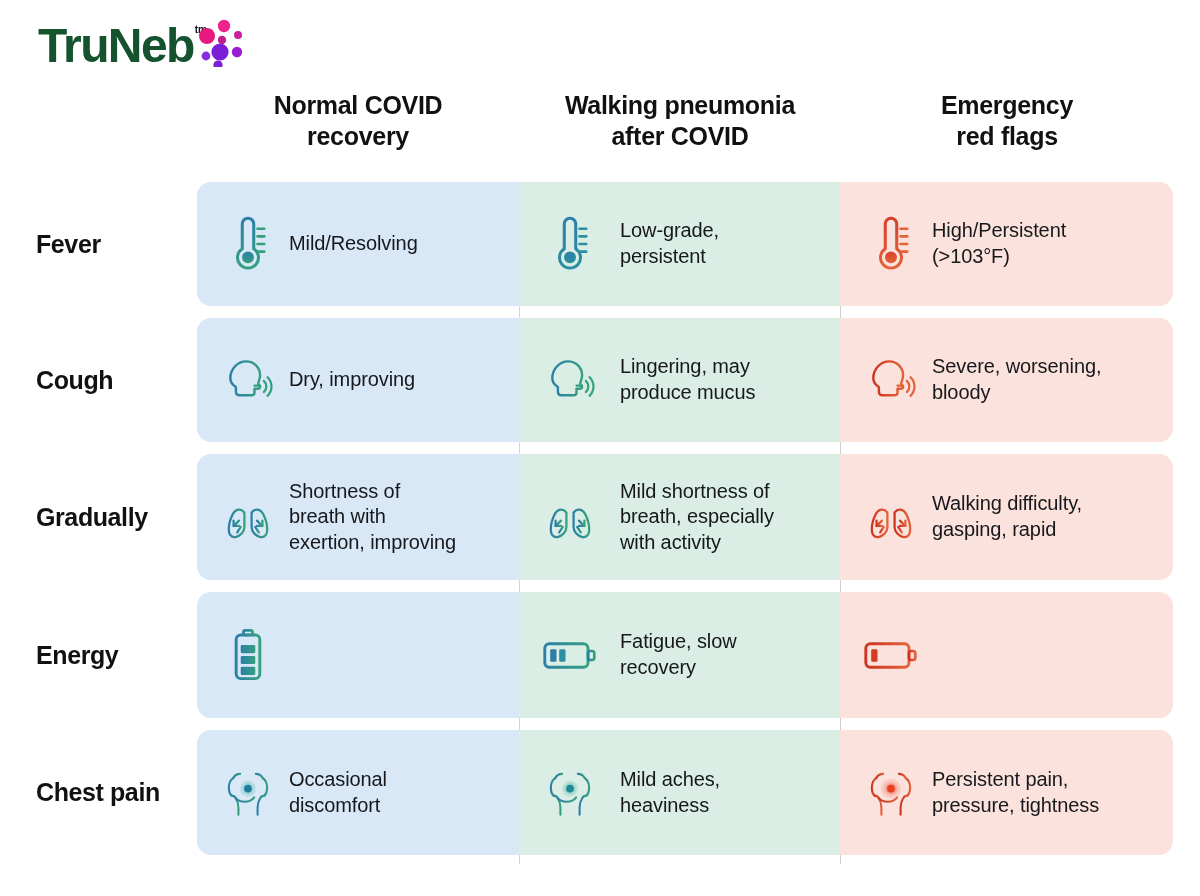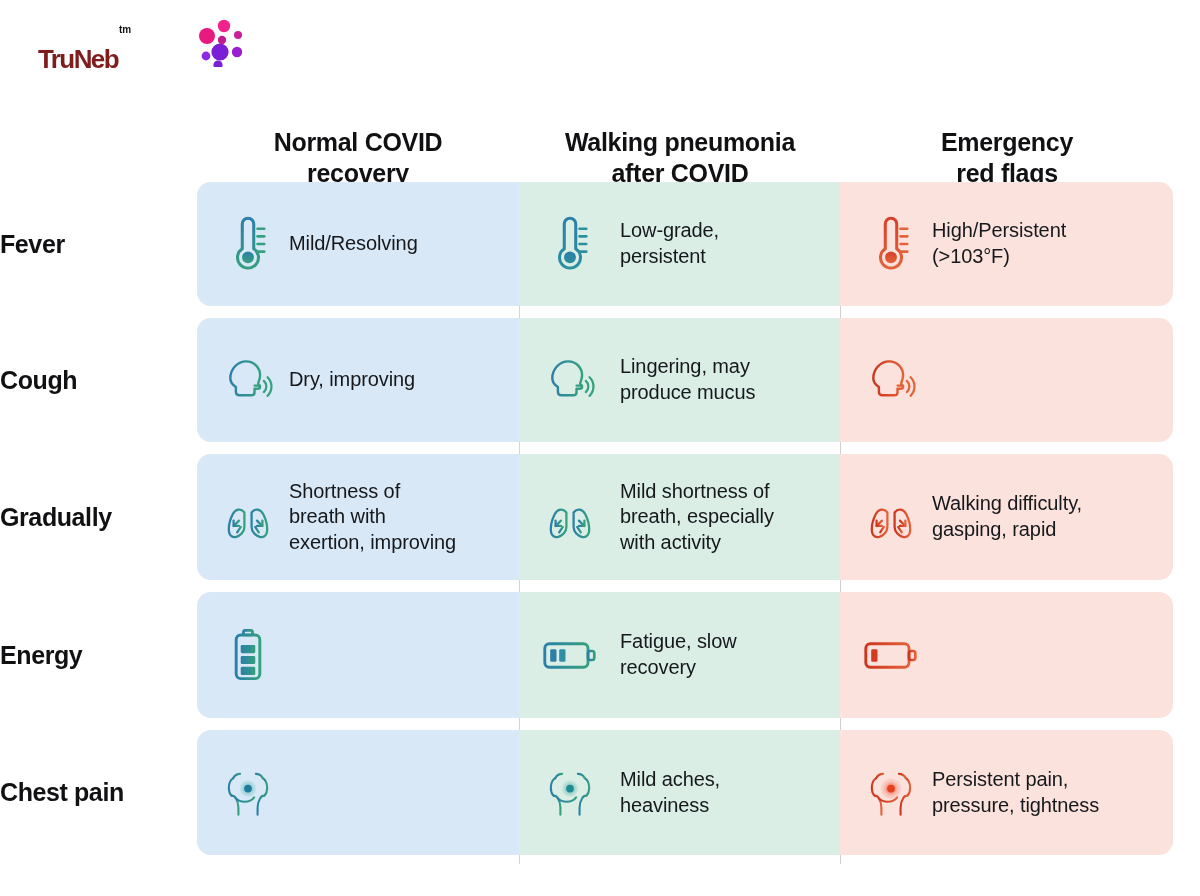--- a/index.html
+++ b/index.html
@@ -20,52 +20,50 @@
 
   
   .logo-wrap {
     position: absolute;
     left: 38px;
     top: 22px;
     display: flex;
     align-items: flex-start;
   }
   .logo-text {
-    font-size: 26px;
+    font-size: 48px;
     font-weight: 700;
     letter-spacing: -1.6px;
-    color: #7f1d1d;
+    color: #14532d;
     line-height: 1;
     font-family: "Liberation Sans", sans-serif;
-    margin-top: 24px;
   }
   .logo-tm {
     font-size: 10px;
     color: #111114;
     margin-left: 1px;
     margin-top: 2px;
     font-weight: 600;
   }
   .logo-dots {
     position: absolute;
     left: 193px;
     top: 19px;
     width: 52px;
     height: 48px;
   }
 
   
   .headers {
     position: absolute;
     left: 197px;
-    top: 110px;
+    top: 90px;
     width: 976px;
     height: 78px;
     display: flex;
-    align-items: flex-end;
   }
   .col-head {
     flex: 0 0 auto;
     text-align: center;
     font-size: 25px;
     font-weight: 700;
     line-height: 1.22;
     color: #111114;
     letter-spacing: -0.3px;
     white-space: pre-line;
@@ -95,20 +93,21 @@
     position: relative;
     display: flex;
     align-items: stretch;
     margin-bottom: 12px;
   }
   .row-label {
     width: 197px;
     display: flex;
     align-items: center;
     justify-content: flex-start;
+    padding-left: 36px;
     font-size: 25px;
     font-weight: 700;
     color: #111114;
     letter-spacing: -0.4px;
   }
   .cell {
     display: flex;
     align-items: center;
     gap: 14px;
     padding: 10px 16px 10px 24px;
@@ -314,20 +313,22 @@
             <path d="M10 24c0-10 8-18 17-18s15 7 15 15c0 4-2 7-2 9 0 1.6 2 2 2 3.6 0 1.4-1.6 1.8-3 1.8h-3v4c0 2-1.4 3-3.4 3H20c-2.4 0-4-1.6-4-4v-5c-3-2-6-5-6-9.4z" fill="none" stroke="url(#cg3)" stroke-width="2.6" stroke-linejoin="round"></path>
             <path d="M24 42v6" fill="none" stroke="url(#cg3)" stroke-width="2.4" stroke-linecap="round"></path>
             <path d="M18 42v4" fill="none" stroke="url(#cg3)" stroke-width="2.4" stroke-linecap="round"></path>
             <path d="M36 32h6" fill="none" stroke="#e4623a" stroke-width="2.4" stroke-linecap="round"></path>
             <g fill="none" stroke="#e4623a" stroke-width="2.4" stroke-linecap="round">
               <path d="M46 27a8 8 0 0 1 0 12"></path>
               <path d="M50 23a14 14 0 0 1 0 20"></path>
             </g>
           </svg>
         </span>
+        <span class="txt">Severe, worsening,
+bloody</span>
       </div>
     </div>
 
     <div class="row r-breathing">
       <div class="row-label">Gradually</div>
 
       <div class="cell c0">
         <span class="icon">
           <svg viewBox="0 0 60 58" width="56" height="54">
             <defs>
@@ -496,20 +497,22 @@
               <path d="M12 32c2 0 4 1 5 3 2 3 3 7 3 11v8"></path>
               <path d="M50 32c-2 0-4 1-5 3-2 3-3 7-3 11v8"></path>
               <path d="M17 35c2 2 6 4 10 4s9-2 11-5"></path>
               <path d="M26 41v13"></path>
                 <path d="M36 41v13"></path>
             </g>
             <circle cx="31" cy="24" r="9.5" fill="url(#pain1)" opacity="0.55"></circle>
             <circle cx="31" cy="24" r="4.4" fill="#1d7e9c"></circle>
           </svg>
         </span>
+        <span class="txt">Occasional
+discomfort</span>
       </div>
 
       <div class="cell c1">
         <span class="icon">
           <svg viewBox="0 0 62 58" width="58" height="54">
             <defs>
               <linearGradient id="ch2" x1="0" y1="0" x2="1" y2="0">
                 <stop offset="0" stop-color="#2b7fa8"></stop>
                   <stop offset="1" stop-color="#35a07e"></stop>
                 </linearGradient>

